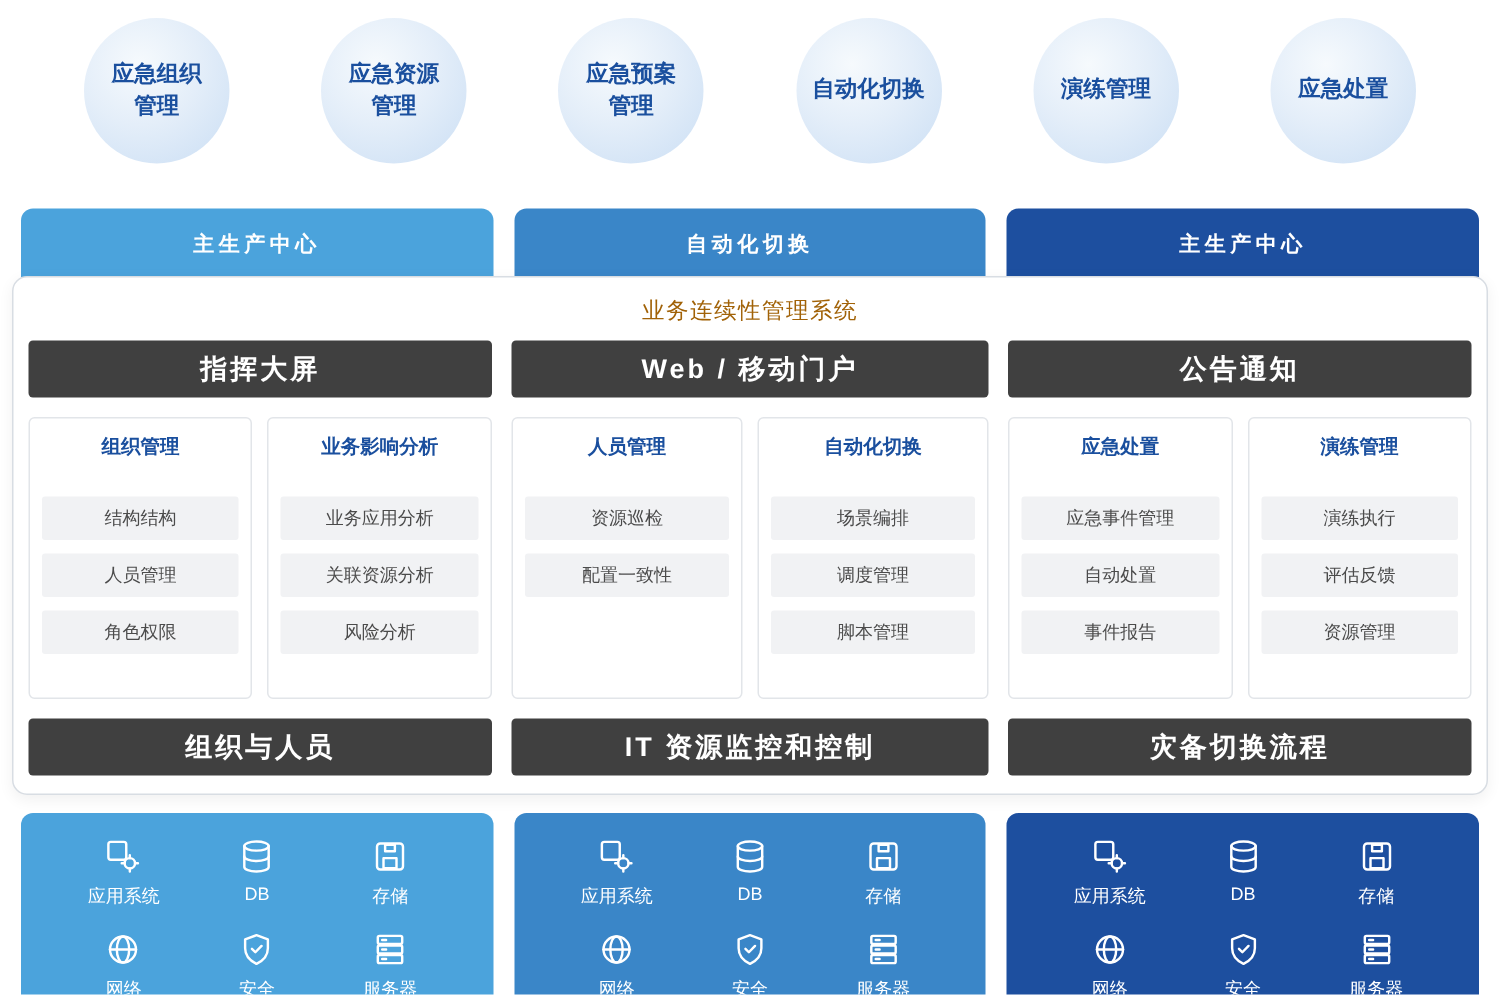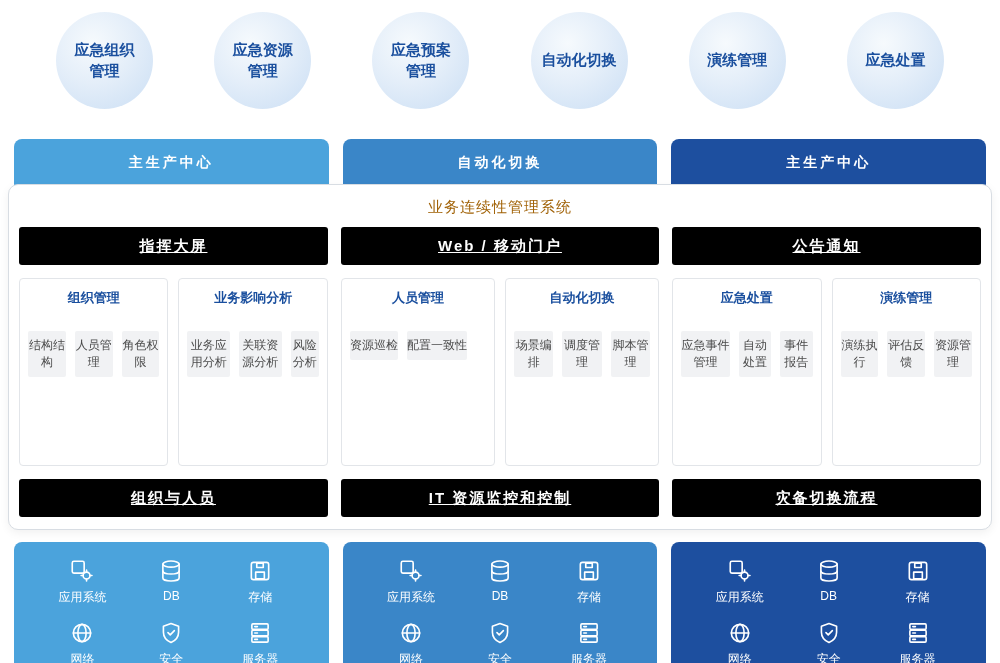--- a/index.html
+++ b/index.html
@@ -17,25 +17,25 @@
   .center-bar { height:47px; display:flex; align-items:center; justify-content:center; color:#fff; font-size:14px; font-weight:bold; letter-spacing:3px; border-radius:8px 8px 0 0; }
   .bg-light  { background:#4BA3DC; }
   .bg-medium { background:#3A86C8; }
   .bg-dark   { background:#1D4F9F; }
 
   
   .system-panel { position:relative; margin:-2px 8px 0; background:#fff; border:1px solid #d8dde3; border-radius:10px; box-shadow:0 3px 10px rgba(0,0,0,0.06); padding:8px 10px 12px; }
   .system-title { text-align:center; color:#a16207; font-weight:normal; font-size:15px; padding:5px 0 10px; letter-spacing:1px; }
   .system-grid { display:grid; grid-template-columns:1fr 1.03fr 1fr; gap:13px; }
   .group { display:flex; flex-direction:column; gap:13px; }
-  .navy-bar { background:#000000; color:#fff; font-weight:bold; font-size:15px; letter-spacing:2px; height:38px; display:flex; align-items:center; justify-content:center; border-radius:3px;text-decoration:underline; }
+  .navy-bar { background:#404040; color:#fff; font-weight:bold; font-size:18px; letter-spacing:2px; height:38px; display:flex; align-items:center; justify-content:center; border-radius:3px; }
   .cards { display:flex; gap:10px; height:188px; }
   .card { flex:1; border:1px solid #e2e5e9; border-radius:4px; background:#fff; display:flex; flex-direction:column; }
   .card-title { text-align:center; color:#1a4f9e; font-weight:bold; font-size:13px; padding:10px 2px 8px; }
-  .card-items { display:flex; flex-direction:row; gap:9px; padding:16px 8px; }
+  .card-items { display:flex; flex-direction:column; gap:9px; padding:16px 8px; }
   .card-item { background:#f1f2f4; color:#4b4b4b; font-size:12px; text-align:center; padding:6px 0; border-radius:2px; }
 
   
   .infra-row { display:grid; grid-template-columns:1fr 1fr 1fr; gap:14px; margin:12px 14px 0; }
   .infra-panel { border-radius:8px; padding:16px 24px 10px; display:grid; grid-template-columns:repeat(3,1fr); row-gap:14px; height:147px; align-content:start; }
   .infra-cell { display:flex; flex-direction:column; align-items:center; gap:5px; color:#fff; }
   .infra-icon { width:26px; height:26px; display:block; }
   .infra-label { font-size:12px; }
 </style>
 </head>

